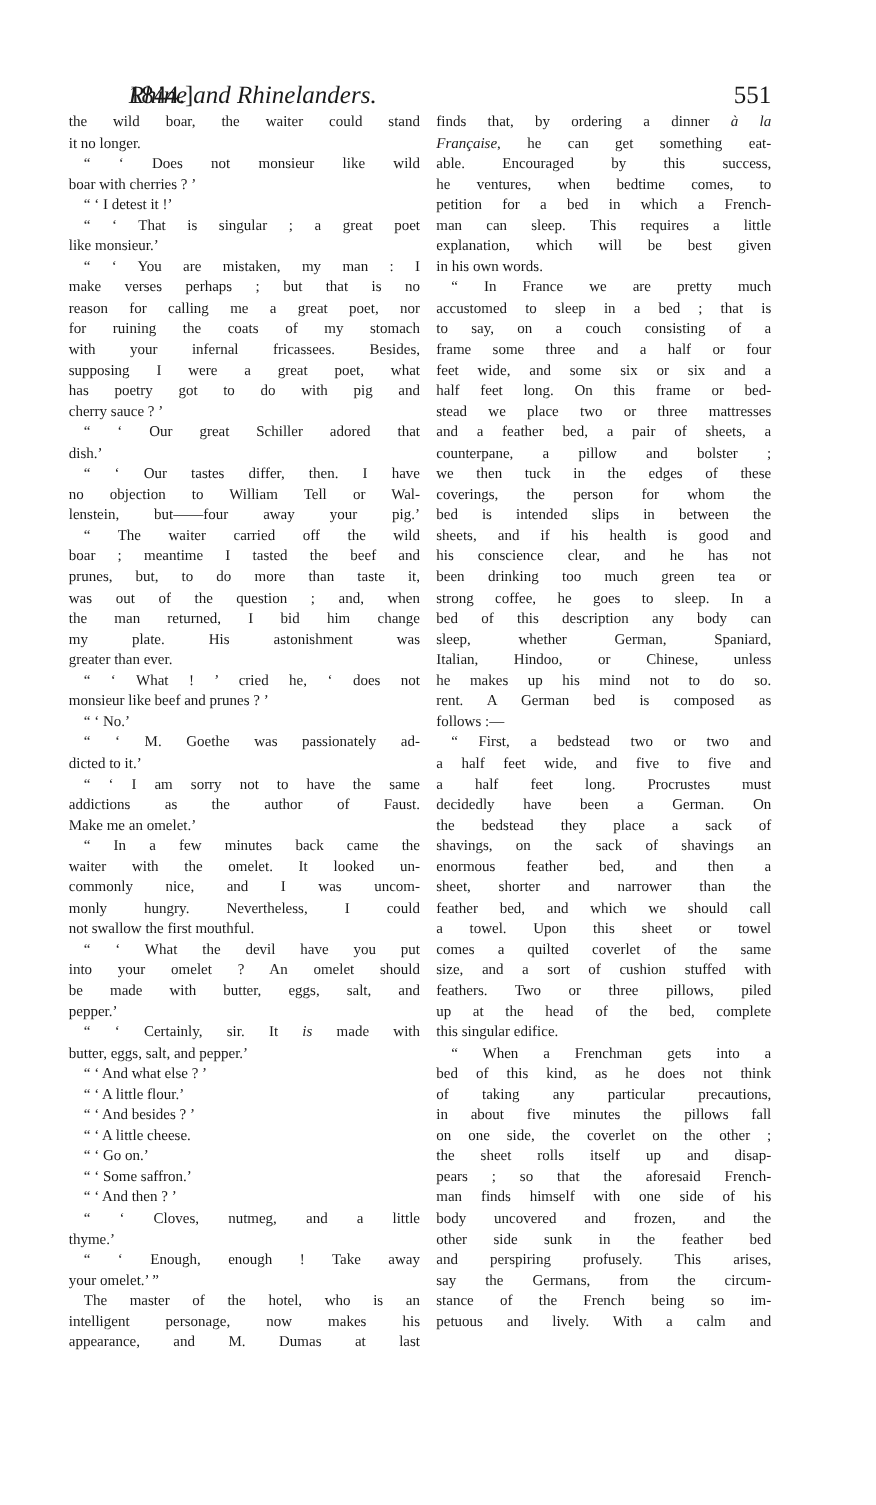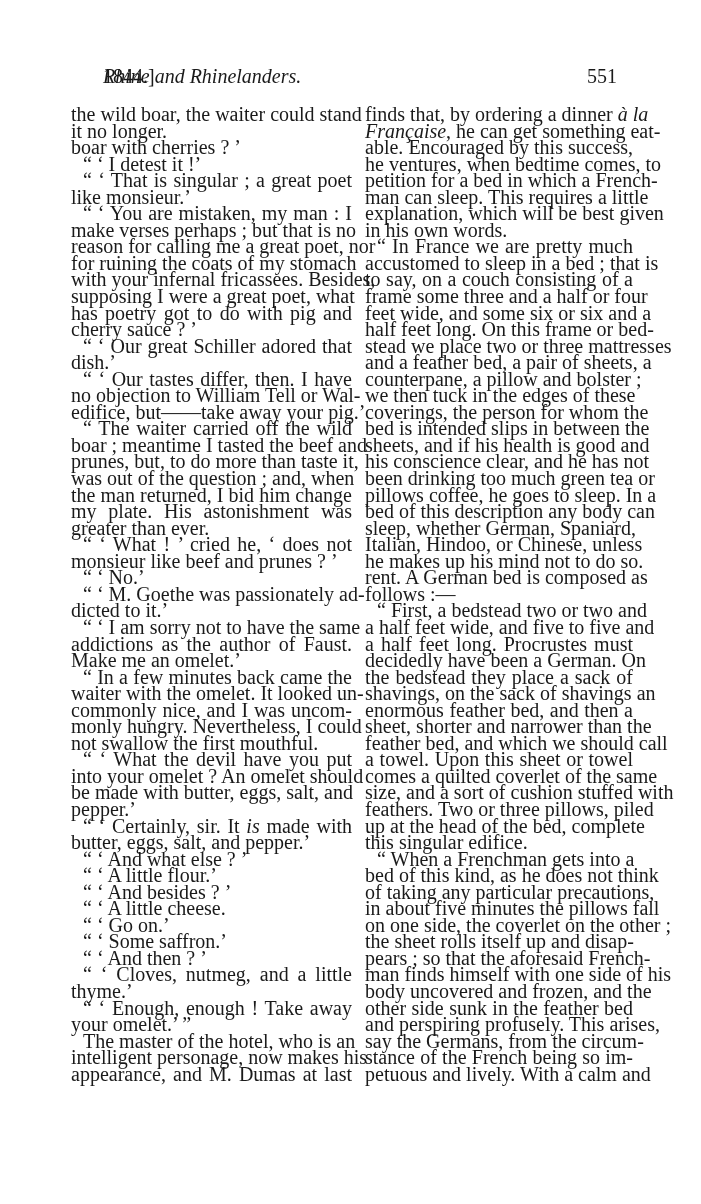--- a/index.html
+++ b/index.html
@@ -4,58 +4,59 @@
 <style>
   html, body { margin: 0; padding: 0; background: #ffffff; }
   body { width: 701px; height: 1204px; position: relative; overflow: hidden; }
   .page { position: absolute; left: 55px; top: 66px; width: 562px; color: #1a1a1a;
           font-family: "Liberation Serif", "DejaVu Serif", serif; }
   .running-head { position: relative; height: 22px; font-size: 20px; line-height: 20px; margin-left: 48px; }
   .rh-year { position: absolute; left: 0; top: 0; }
   .rh-title { position: absolute; left: 0; right: 0; top: 0; text-align: left; font-style: italic; }
   .rh-page { position: absolute; right: 0; top: 0; text-align: center; }
   .columns { position: absolute; top: 23px; left: 0; width: 562px; }
-  .col { position: absolute; top: 17px; font-size: 20px; line-height: 16.55px; margin-left: 16px; }
+  .col { position: absolute; top: 0; font-size: 12px; line-height: 16.55px; }
   .col-left { left: 0; width: 281px; }
   .col-right { left: 294px; width: 268px; }
   .line { display: block; white-space: nowrap; text-align: justify; text-align-last: justify; height: 16.55px; }
   .line.last { text-align-last: left; }
   .line.indent { padding-left: 12px; }
   em { font-style: italic; }
 </style>
 </head>
 <body>
 
 <div class="page">
   <div class="running-head">
     <span class="rh-year">1844.]</span>
     <span class="rh-title">Rhine and Rhinelanders.</span>
     <span class="rh-page">551</span>
   </div>
   <div class="columns">
     <div class="col col-left" id="col-left">
         <span class="line ">the wild boar, the waiter could stand</span>
         <span class="line last">it no longer.</span>
+        <span class="line indent">“ ‘ Does not monsieur like wild</span>
         <span class="line last">boar with cherries ? ’</span>
         <span class="line indent last">“ ‘ I detest it !’</span>
         <span class="line indent">“ ‘ That is singular ; a great poet</span>
         <span class="line last">like monsieur.’</span>
         <span class="line indent">“ ‘ You are mistaken, my man : I</span>
         <span class="line ">make verses perhaps ; but that is no</span>
         <span class="line ">reason for calling me a great poet, nor</span>
         <span class="line ">for ruining the coats of my stomach</span>
         <span class="line ">with your infernal fricassees. Besides,</span>
         <span class="line ">supposing I were a great poet, what</span>
         <span class="line ">has poetry got to do with pig and</span>
         <span class="line last">cherry sauce ? ’</span>
         <span class="line indent">“ ‘ Our great Schiller adored that</span>
         <span class="line last">dish.’</span>
         <span class="line indent">“ ‘ Our tastes differ, then. I have</span>
         <span class="line ">no objection to William Tell or Wal-</span>
-        <span class="line ">edifice, but——take away your pig.’</span>
+        <span class="line ">lenstein, but——four away your pig.’</span>
         <span class="line indent">“ The waiter carried off the wild</span>
         <span class="line ">boar ; meantime I tasted the beef and</span>
         <span class="line ">prunes, but, to do more than taste it,</span>
         <span class="line ">was out of the question ; and, when</span>
         <span class="line ">the man returned, I bid him change</span>
         <span class="line ">my plate. His astonishment was</span>
         <span class="line last">greater than ever.</span>
         <span class="line indent">“ ‘ What ! ’ cried he, ‘ does not</span>
         <span class="line last">monsieur like beef and prunes ? ’</span>
         <span class="line indent last">“ ‘ No.’</span>
@@ -107,21 +108,21 @@
         <span class="line ">half feet long. On this frame or bed-</span>
         <span class="line ">stead we place two or three mattresses</span>
         <span class="line ">and a feather bed, a pair of sheets, a</span>
         <span class="line ">counterpane, a pillow and bolster ;</span>
         <span class="line ">we then tuck in the edges of these</span>
         <span class="line ">coverings, the person for whom the</span>
         <span class="line ">bed is intended slips in between the</span>
         <span class="line ">sheets, and if his health is good and</span>
         <span class="line ">his conscience clear, and he has not</span>
         <span class="line ">been drinking too much green tea or</span>
-        <span class="line ">pillows coffee, he goes to sleep. In a</span>
+        <span class="line ">strong coffee, he goes to sleep. In a</span>
         <span class="line ">bed of this description any body can</span>
         <span class="line ">sleep, whether German, Spaniard,</span>
         <span class="line ">Italian, Hindoo, or Chinese, unless</span>
         <span class="line ">he makes up his mind not to do so.</span>
         <span class="line ">rent. A German bed is composed as</span>
         <span class="line last">follows :—</span>
         <span class="line indent">“ First, a bedstead two or two and</span>
         <span class="line ">a half feet wide, and five to five and</span>
         <span class="line ">a half feet long. Procrustes must</span>
         <span class="line ">decidedly have been a German. On</span>

